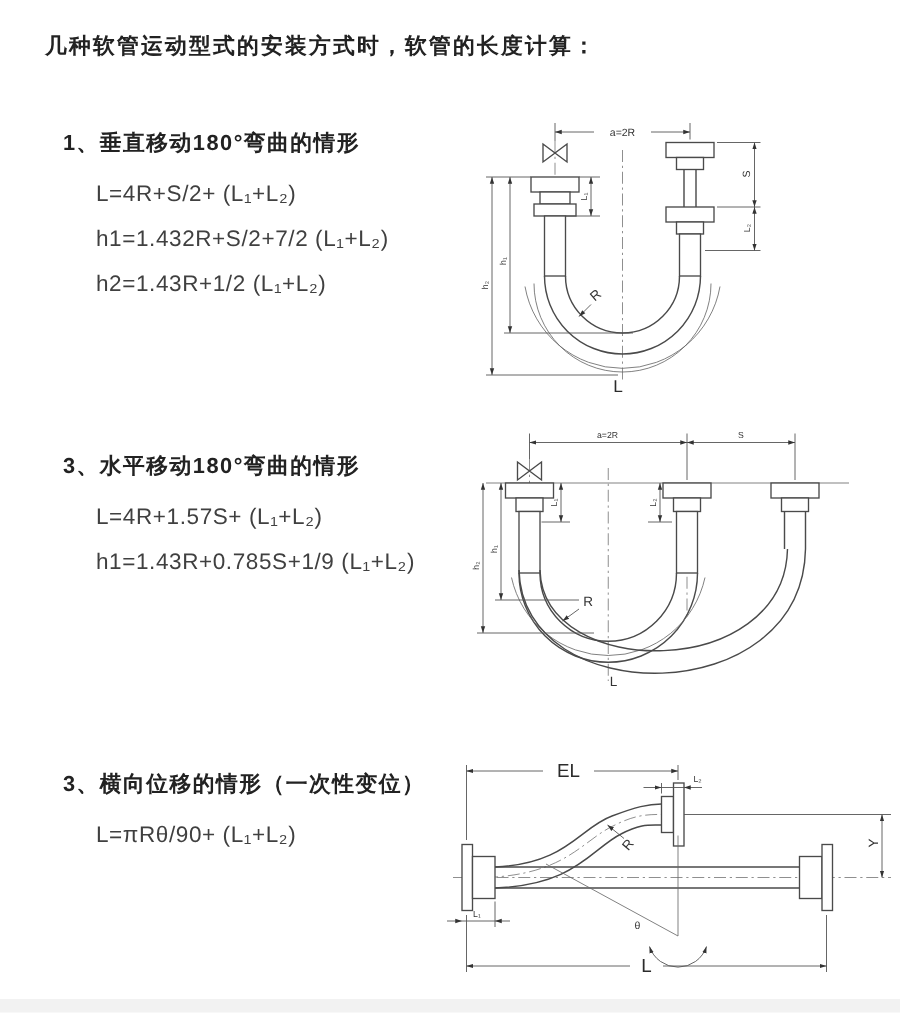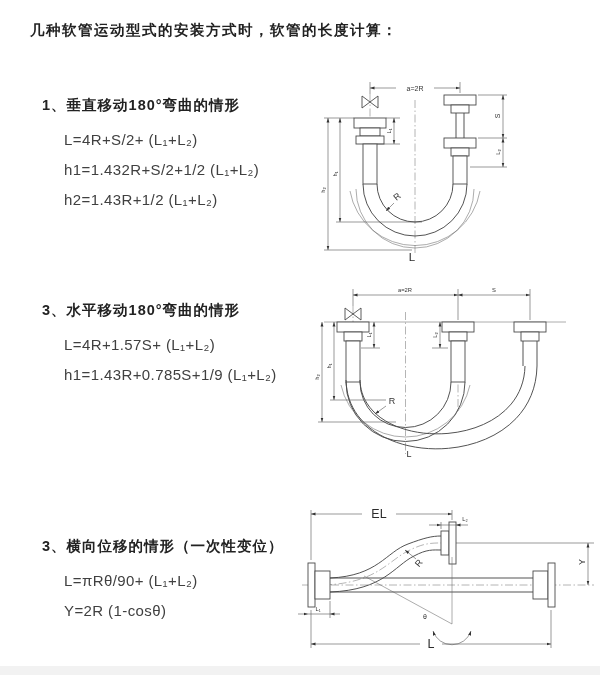--- a/index.html
+++ b/index.html
@@ -36,25 +36,25 @@
   .lbl-lg{font-size:11.5px;fill:#2b2b2b;}
   .lbl-xl{font-size:12.5px;fill:#2b2b2b;}
 </style>
 </head>
 <body>
 
 <div class="page">
 
   <div class="page-title">几种软管运动型式的安装方式时，软管的长度计算：</div>
 
-  <div class="section" style="top:96px;">
+  <div class="section" style="top:86px;">
     <div class="heading">1、垂直移动180°弯曲的情形</div>
     <div class="formulas">
       <div class="formula">L=4R+S/2+ (L₁+L₂)</div>
-      <div class="formula">h1=1.432R+S/2+1/2 (L₁+L₂)</div>
+      <div class="formula">h1=1.432R+S/2+7/2 (L₁+L₂)</div>
       <div class="formula">h2=1.43R+1/2 (L₁+L₂)</div>
     </div>
   </div>
 
   <svg class="diagram" style="left:310px;top:72px;" width="280" height="192" viewBox="0 0 280 192">
     <defs>
       <marker id="mk1" viewBox="0 0 10 10" refX="10" refY="5" markerWidth="7.5" markerHeight="7.5" orient="auto-start-reverse">
         <path d="M0,1.8 L10,5 L0,8.2 z" fill="#333"></path>
       </marker>
       <pattern id="hz1" patternUnits="userSpaceOnUse" width="5" height="5">
@@ -236,25 +236,24 @@
     </g>
 
     <g>
       <line class="dim" x1="78" y1="124" x2="67" y2="132" marker-end="url(#mk2)"></line>
       <text class="lbl-md" x="84" y="122" text-anchor="middle">R</text>
     </g>
 
     <text class="lbl-md" x="101" y="175" text-anchor="middle">L</text>
   </svg>
 
-  <div class="section" style="top:537px;">
+  <div class="section" style="top:513px;">
     <div class="heading">3、横向位移的情形（一次性变位）</div>
     <div class="formulas">
       <div class="formula">L=πRθ/90+ (L₁+L₂)</div>
-      <div class="formula">Y=2R (1-cosθ)</div>
     </div>
   </div>
 
   <svg class="diagram" style="left:298px;top:500px;" width="302" height="155" viewBox="0 0 302 155">
     <defs>
       <marker id="mk3" viewBox="0 0 10 10" refX="10" refY="5" markerWidth="7.5" markerHeight="7.5" orient="auto-start-reverse">
         <path d="M0,1.8 L10,5 L0,8.2 z" fill="#333"></path>
       </marker>
     </defs>
 

